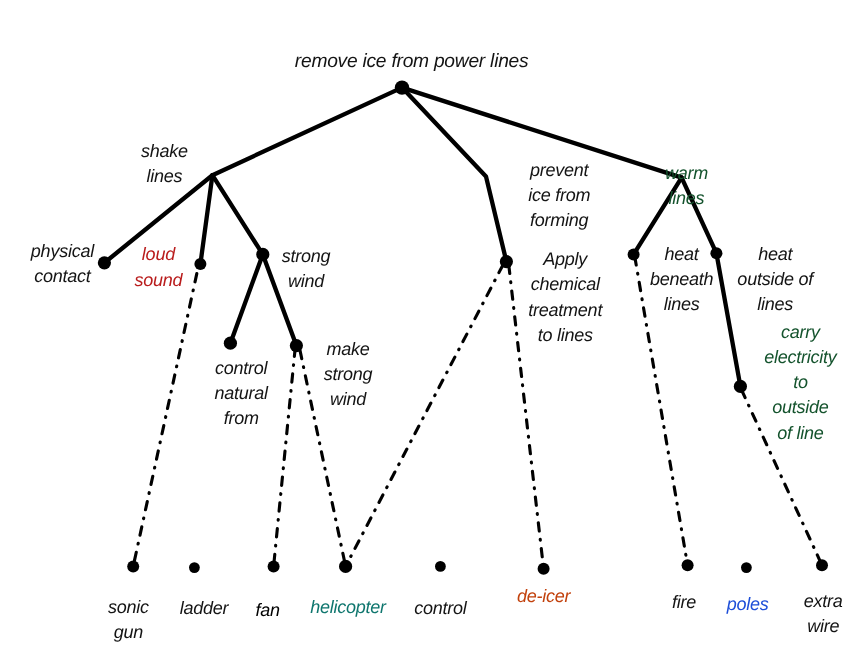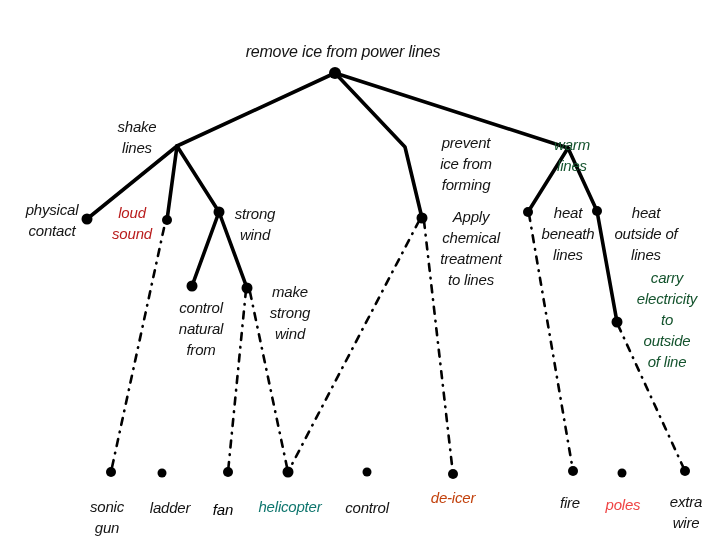--- a/index.html
+++ b/index.html
@@ -94,17 +94,17 @@
 to outside
 of line</div>
       <div class="lbl" style="left: 107px; top: 517px; color: rgb(20, 20, 20);">sonic
 gun</div>
       <div class="lbl" style="left: 156px; top: 507px; color: rgb(20, 20, 20); margin-left: 14px;">ladder</div>
       <div class="lbl" style="left: 223px; top: 509px; color: #000000;">fan</div>
       <div class="lbl" style="left: 290px; top: 506px; color: #0f766e;">helicopter</div>
       <div class="lbl" style="left: 367px; top: 507px; color: rgb(20, 20, 20);">control</div>
       <div class="lbl" style="left: 453px; top: 497px; color: #c2410c;">de-icer</div>
       <div class="lbl" style="left: 570px; top: 502px; color: rgb(20, 20, 20);">fire</div>
-      <div class="lbl" style="left: 623px; top: 504px; color: #ef4444;">poles</div>
+      <div class="lbl" style="left: 623px; top: 504px; color: #1d4ed8;">poles</div>
       <div class="lbl" style="left: 686px; top: 512px; color: rgb(20, 20, 20);">extra
 wire</div>
     </div>
 </div>
 
 </body></html>

